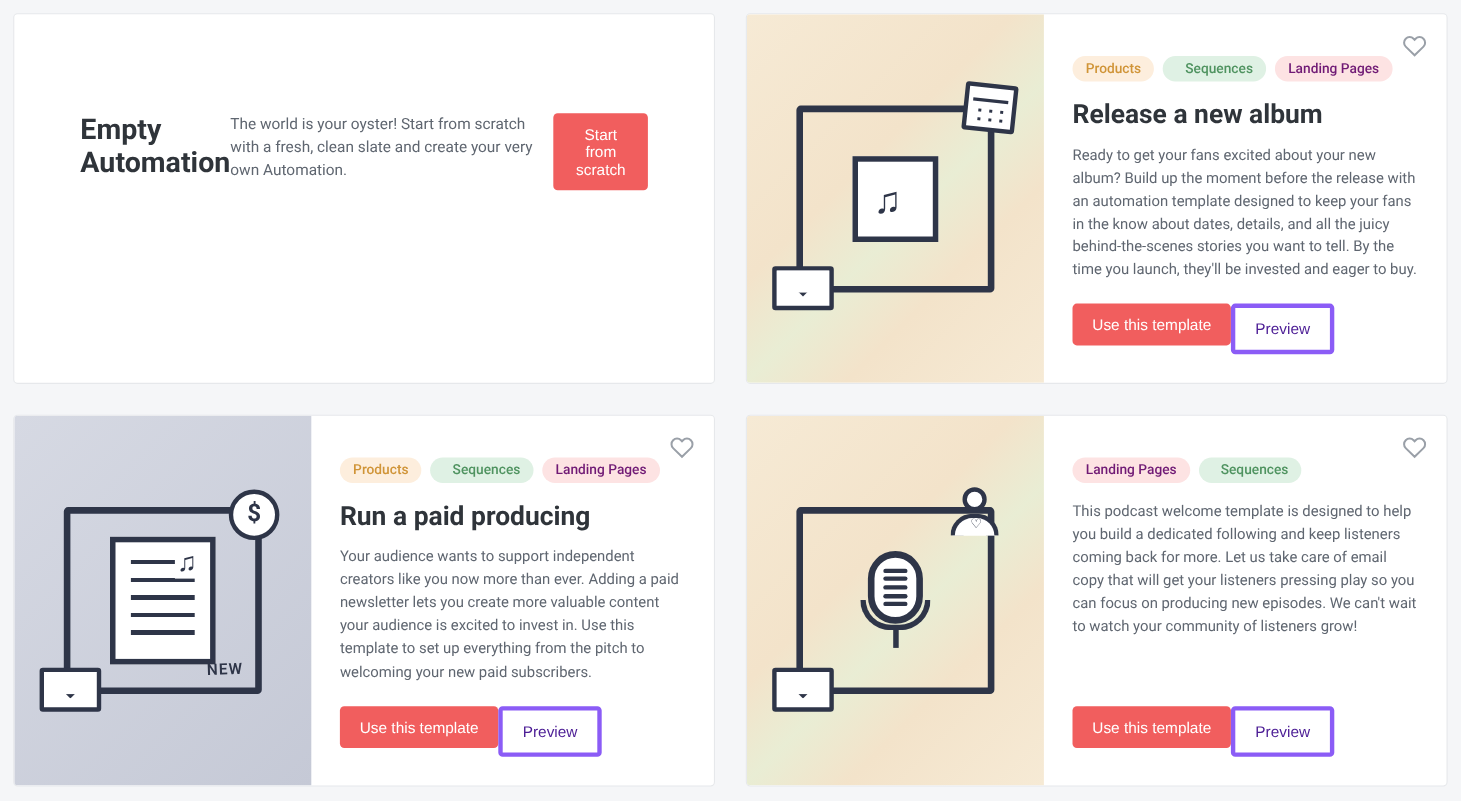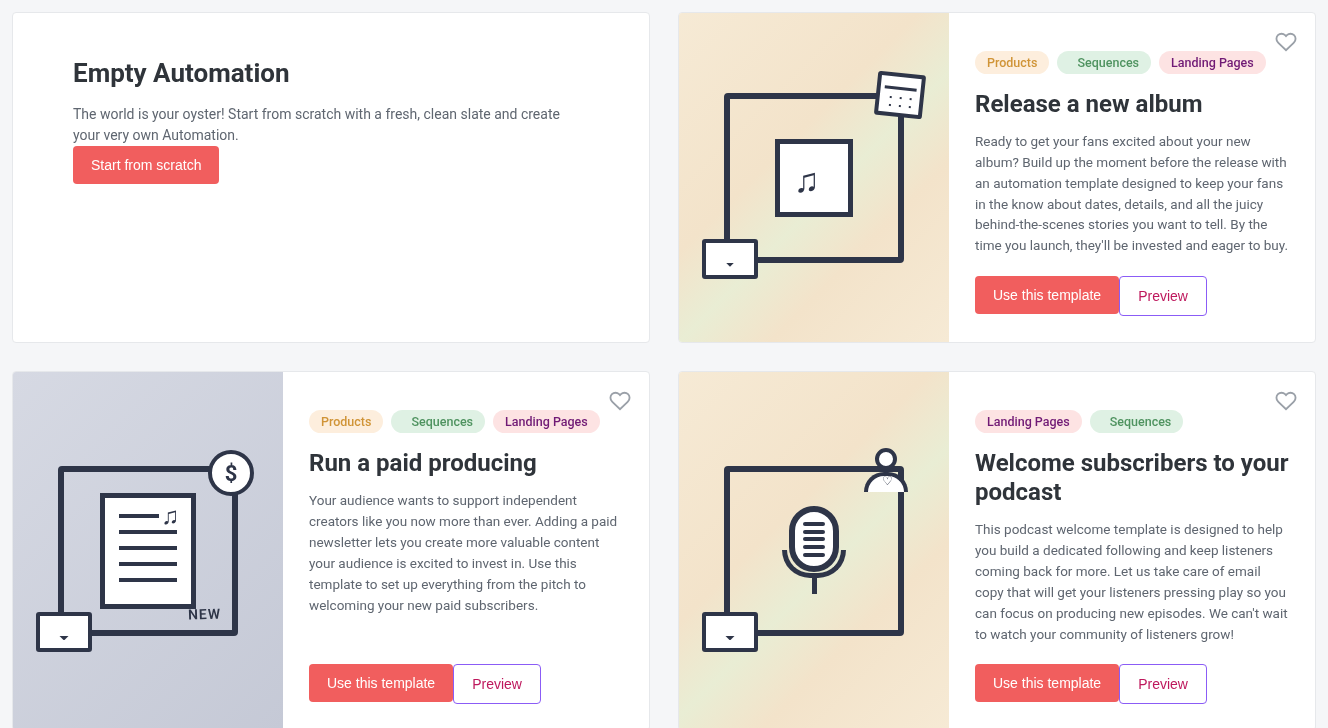--- a/index.html
+++ b/index.html
@@ -16,22 +16,22 @@
     }
     .card {
       background: #fff;
       border: 1px solid #e6e8eb;
       border-radius: 4px;
       overflow: hidden;
       display: flex;
       min-height: 320px;
     }
     .card.empty-card {
-      padding: 45px 60px 60px 60px;
-      flex-direction: column;
+      padding: 90px 60px 60px 60px;
+      flex-direction: row;
       justify-content: flex-start;
     }
     .empty-card h2 {
       font-size: 26px;
       font-weight: 700;
       color: #2f343a;
       margin-bottom: 16px;
     }
     .empty-card p {
       font-size: 14px;
@@ -45,22 +45,22 @@
       border: none;
       padding: 11px 18px;
       font-size: 14px;
       border-radius: 4px;
       cursor: pointer;
       align-self: flex-start;
       font-weight: 500;
     }
     .btn-secondary {
       background: #fff;
-      color: #be185d;
-      border: 1px solid #8b5cf6;
+      color: #4c1d95;
+      border: 4px solid #8b5cf6;
       padding: 11px 18px;
       font-size: 14px;
       border-radius: 4px;
       cursor: pointer;
     }
     .card-illus {
       width: 270px;
       flex: 0 0 270px;
       display: flex;
       align-items: center;
@@ -298,21 +298,20 @@
       </div>
     </div>
     <div class="card-body">
       <svg class="heart-icon" viewBox="0 0 24 24" fill="none" stroke="#9aa0a8" stroke-width="2">
           <path d="M20.8 4.6a5.5 5.5 0 0 0-7.8 0L12 5.6l-1-1a5.5 5.5 0 0 0-7.8 7.8l1 1L12 21l7.8-7.6 1-1a5.5 5.5 0 0 0 0-7.8z"></path>
         </svg>
       <div class="tags">
         <span class="tag tag-landingpages">Landing Pages</span>
         <span class="tag tag-sequences">Sequences</span>
       </div>
-      <h2>Welcome subscribers to your podcast</h2>
       <p class="desc">This podcast welcome template is designed to help you build a dedicated following and keep listeners coming back for more. Let us take care of email copy that will get your listeners pressing play so you can focus on producing new episodes. We can't wait to watch your community of listeners grow!</p>
       <div class="card-actions">
         <button class="btn-primary">Use this template</button>
         <button class="btn-secondary">Preview</button>
       </div>
     </div>
   </div>
 
 </div>
 

